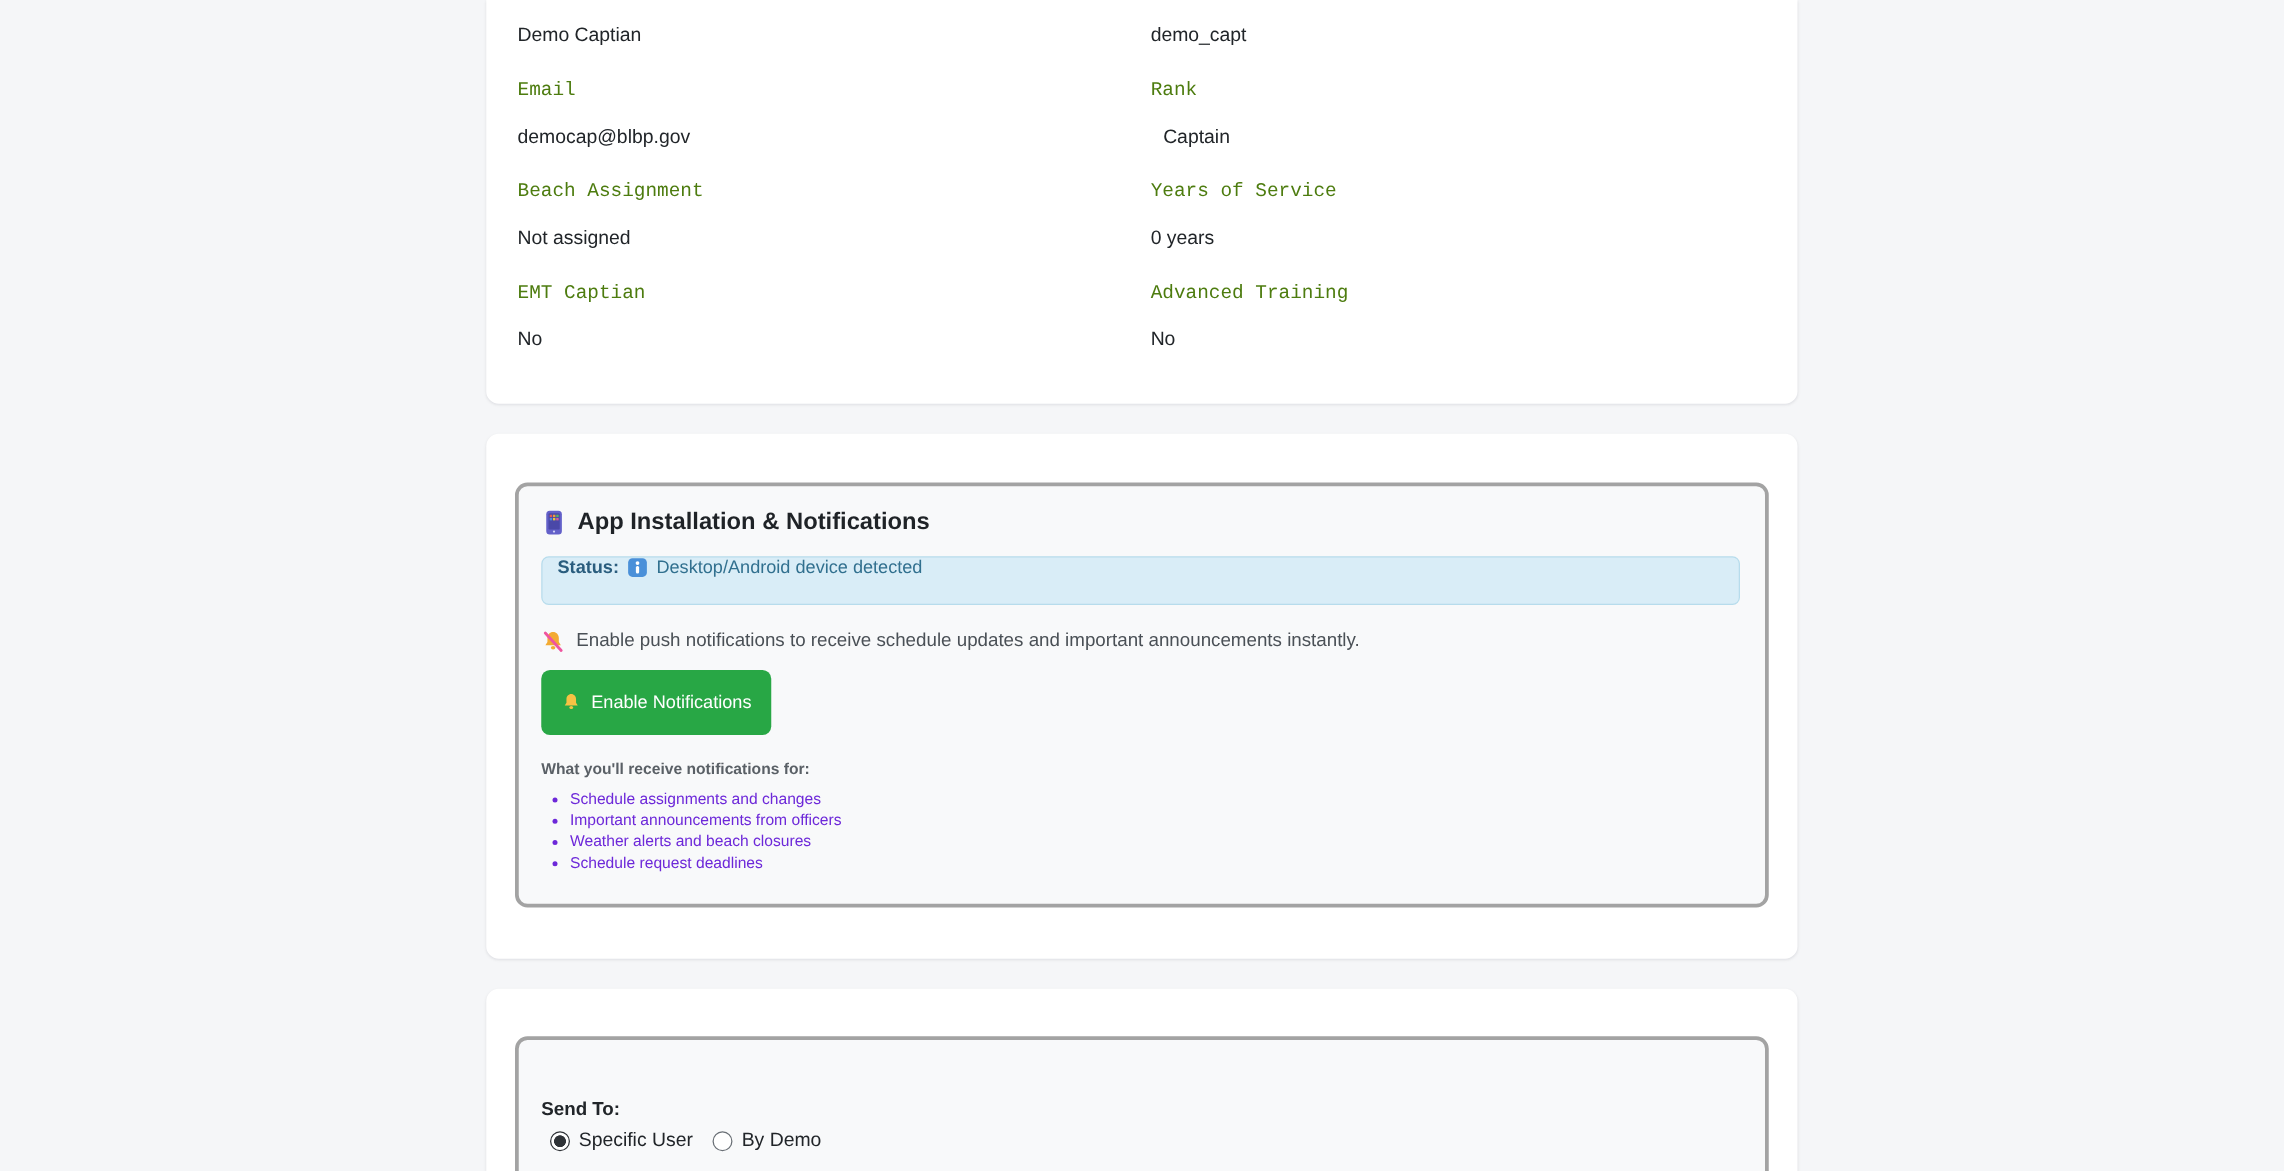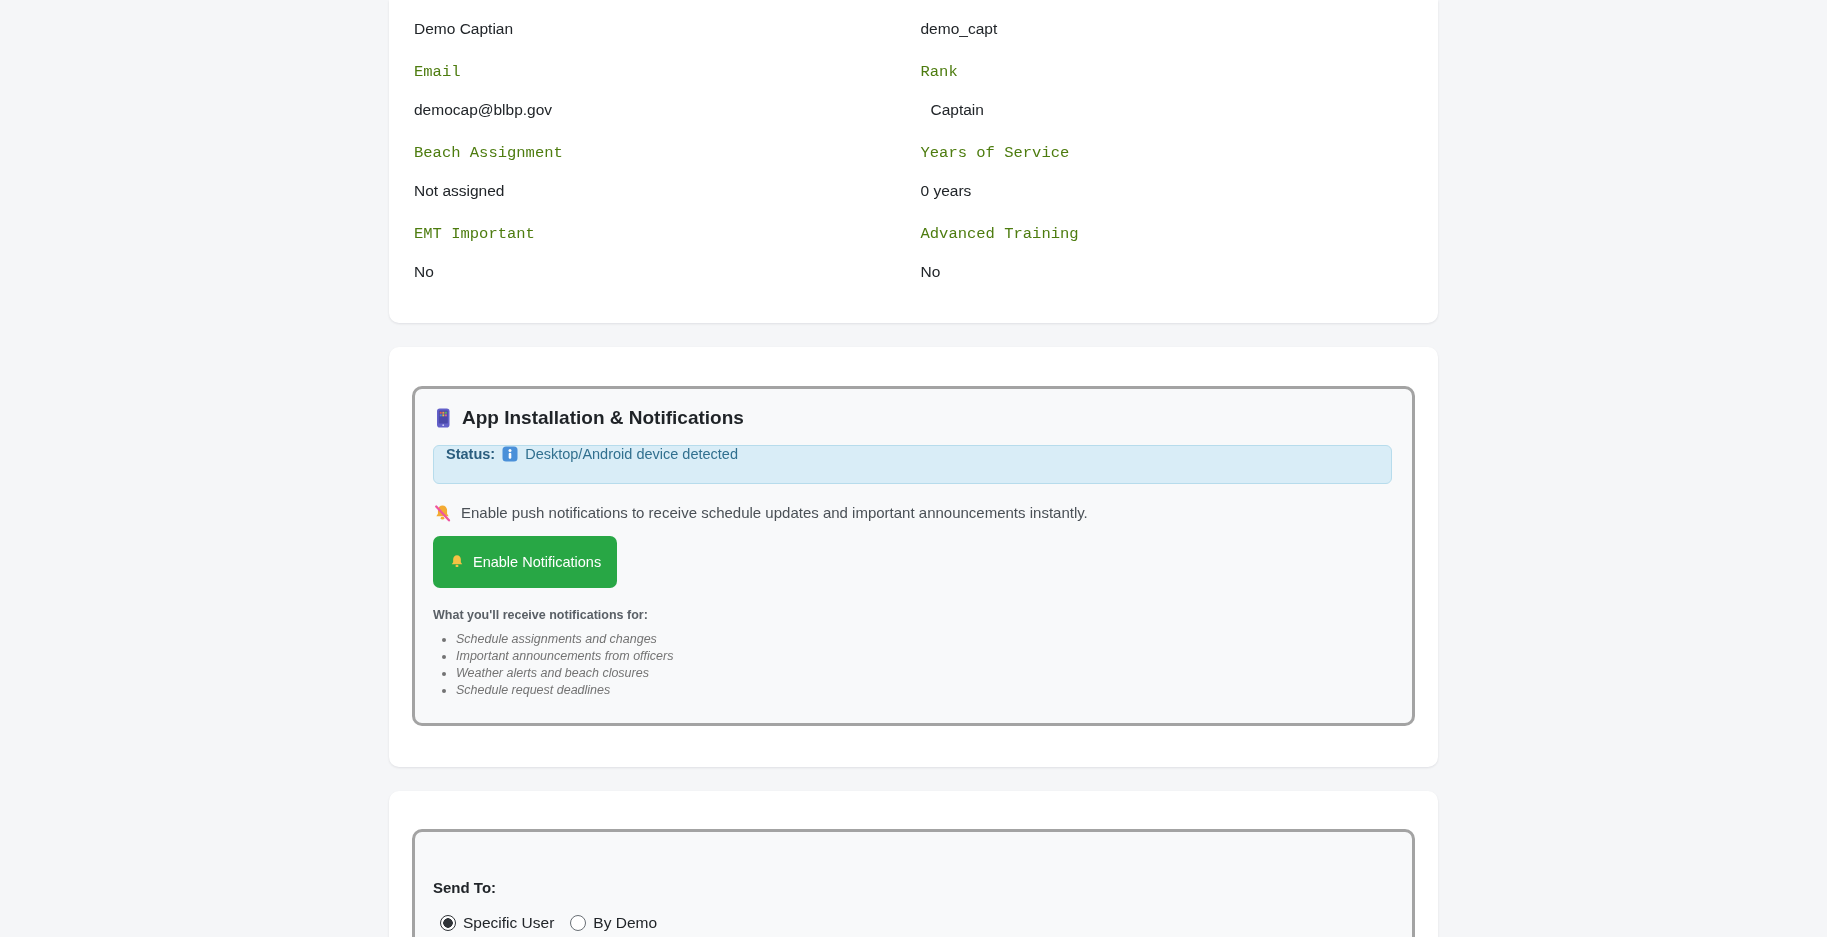--- a/index.html
+++ b/index.html
@@ -69,29 +69,29 @@
     border: none; border-radius: 7px;
     font-family: inherit; font-size: 14.5px; cursor: pointer;
   }
 
   .list-heading {
     margin: 19px 0 0 0;
     font-size: 12.5px; font-weight: 700; color: #5a6066; line-height: 17px;
   }
   .notif-list {
     margin: 7px 0 0 0; padding: 0 0 0 23px;
-    font-size: 12.5px; color: #737373; font-style: italic;
+    font-size: 12.5px; color: #6d28d9;
   }
   .notif-list li { line-height: 17px; }
 
   .form-label {
     margin: 21px 0 0 0;
     font-size: 15px; font-weight: 700; color: #212529; line-height: 18px;
   }
-  .radio-row { margin-top: 17px; display: flex; align-items: flex-end; padding-left: 7px; }
+  .radio-row { margin-top: 7px; display: flex; align-items: flex-end; padding-left: 7px; }
   .radio-option { display: inline-flex; align-items: center; gap: 7px; margin-right: 16px; cursor: pointer; font-size: 15.5px; color: #212529; }
   input[type="radio"] {
     -webkit-appearance: none; appearance: none;
     width: 16px; height: 16px; margin: 0;
     border: 1.5px solid #696f75; border-radius: 50%;
     background: #fff; cursor: pointer;
   }
   input[type="radio"]:checked {
     border-color: #2f3337;
     background: radial-gradient(circle, #2f3337 0 4.5px, #ffffff 5px);
@@ -103,21 +103,21 @@
 <div class="container">
 
   <div class="white-card profile-card">
     <div class="profile-grid">
       <div>
         <p class="f-value">Demo Captian</p>
         <p class="f-label">Email</p>
         <p class="f-value">democap@blbp.gov</p>
         <p class="f-label">Beach Assignment</p>
         <p class="f-value">Not assigned</p>
-        <p class="f-label">EMT Important</p>
+        <p class="f-label">EMT Captian</p>
         <p class="f-value last">No</p>
       </div>
       <div>
         <p class="f-value">demo_capt</p>
         <p class="f-label">Rank</p>
         <p class="f-value indent">Captain</p>
         <p class="f-label">Years of Service</p>
         <p class="f-value">0 years</p>
         <p class="f-label">Advanced Training</p>
         <p class="f-value last">No</p>

